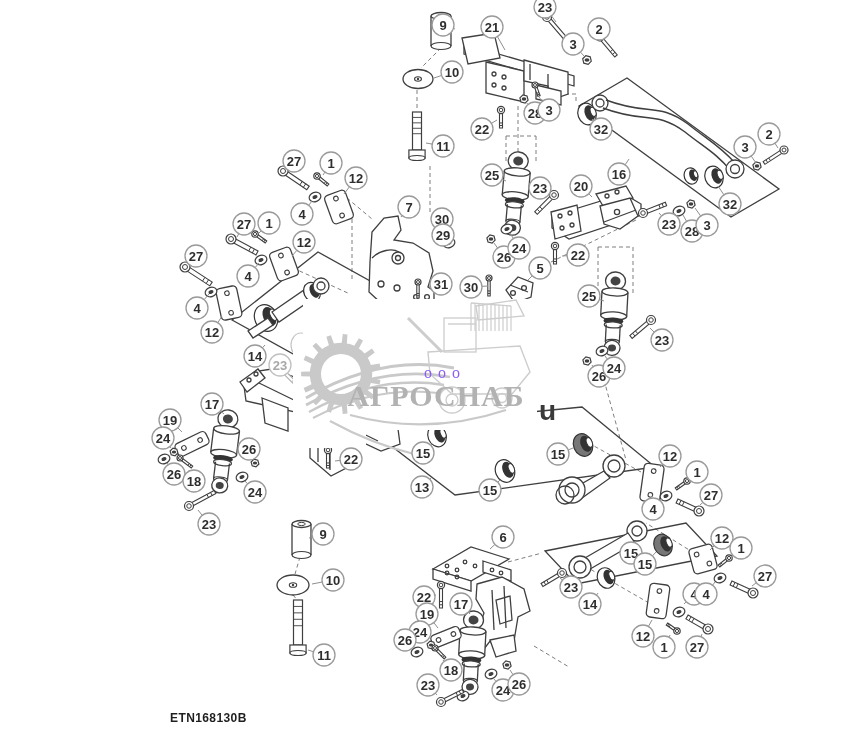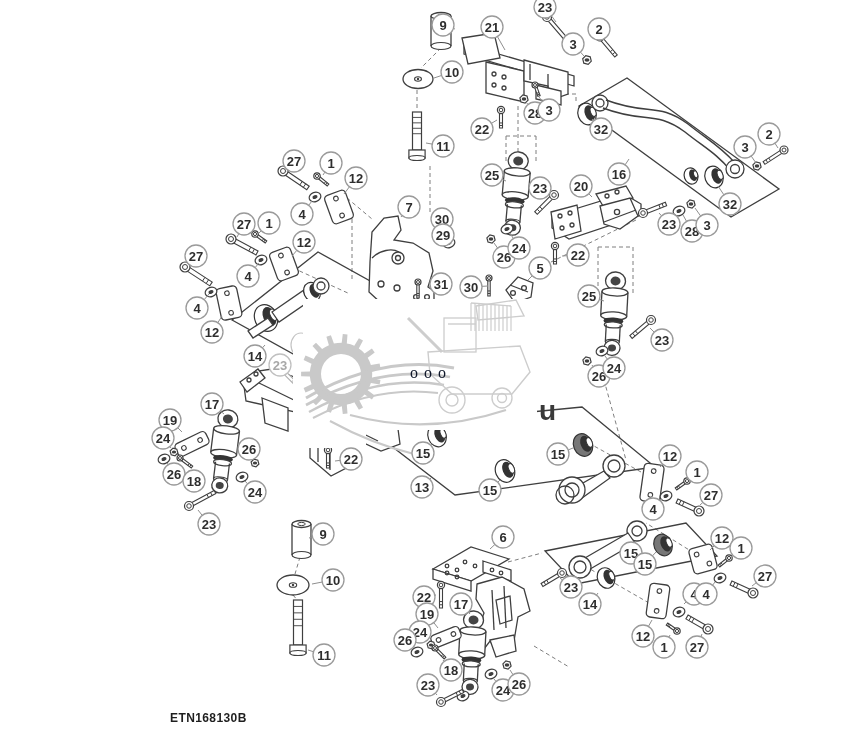--- a/index.html
+++ b/index.html
@@ -1,21 +1,21 @@
 <!DOCTYPE html>
 <html><head>
 <meta charset="utf-8">
 <style>
   html,body{margin:0;padding:0;background:#fff;}
   .stage{position:relative;width:833px;height:731px;background:#fff;overflow:hidden;
          font-family:"Liberation Sans",sans-serif;}
   .stage svg{position:absolute;left:0;top:0;}
   svg text{font-family:"Liberation Sans",sans-serif;font-weight:700;font-size:13px;}
-  .wm-ooo{position:absolute;left:431px;top:364px;transform:translateX(-50%);
-          font-family:"Liberation Serif",serif;font-size:16px;color:#0f172a;letter-spacing:6px;}
+  .wm-ooo{position:absolute;left:445px;top:364px;transform:translateX(-50%);
+          font-family:"Liberation Serif",serif;font-size:16px;color:#8b5cf6;letter-spacing:6px;}
   .wm-name{position:absolute;left:436px;top:379px;transform:translateX(-50%);
            font-family:"Liberation Serif",serif;font-weight:700;font-size:30px;color:#b2b2b2;letter-spacing:1px;}
   .wm-u{position:absolute;left:539px;top:395px;font-family:"Liberation Sans",sans-serif;
         font-weight:700;font-size:28px;color:#3a3a3a;}
   .part-code{position:absolute;left:170px;top:711px;font-weight:700;font-size:12px;
              color:#1f1f1f;letter-spacing:0.4px;}
 </style>
 </head>
 <body>
 
@@ -991,15 +991,16 @@
         <circle cx="599" cy="376" r="11" fill="#fff" stroke="#9a9a9a" stroke-width="1.3"></circle>
         <text x="599" y="380.5" text-anchor="middle" fill="#2e2e2e">26</text>
       </g>
       <g>
         <line x1="607.4" y1="359.2" x2="605" y2="356" stroke="#8f8f8f" stroke-width="1"></line>
         <circle cx="614" cy="368" r="11" fill="#fff" stroke="#9a9a9a" stroke-width="1.3"></circle>
         <text x="614" y="372.5" text-anchor="middle" fill="#2e2e2e">24</text>
       </g>
     </svg>
   <div class="wm-ooo">ооо</div>
+  <div class="wm-name">АГРОСНАБ</div>
   <div class="wm-u">u</div>
   <div class="part-code">ETN168130B</div>
 </div>
 
 </body></html>

